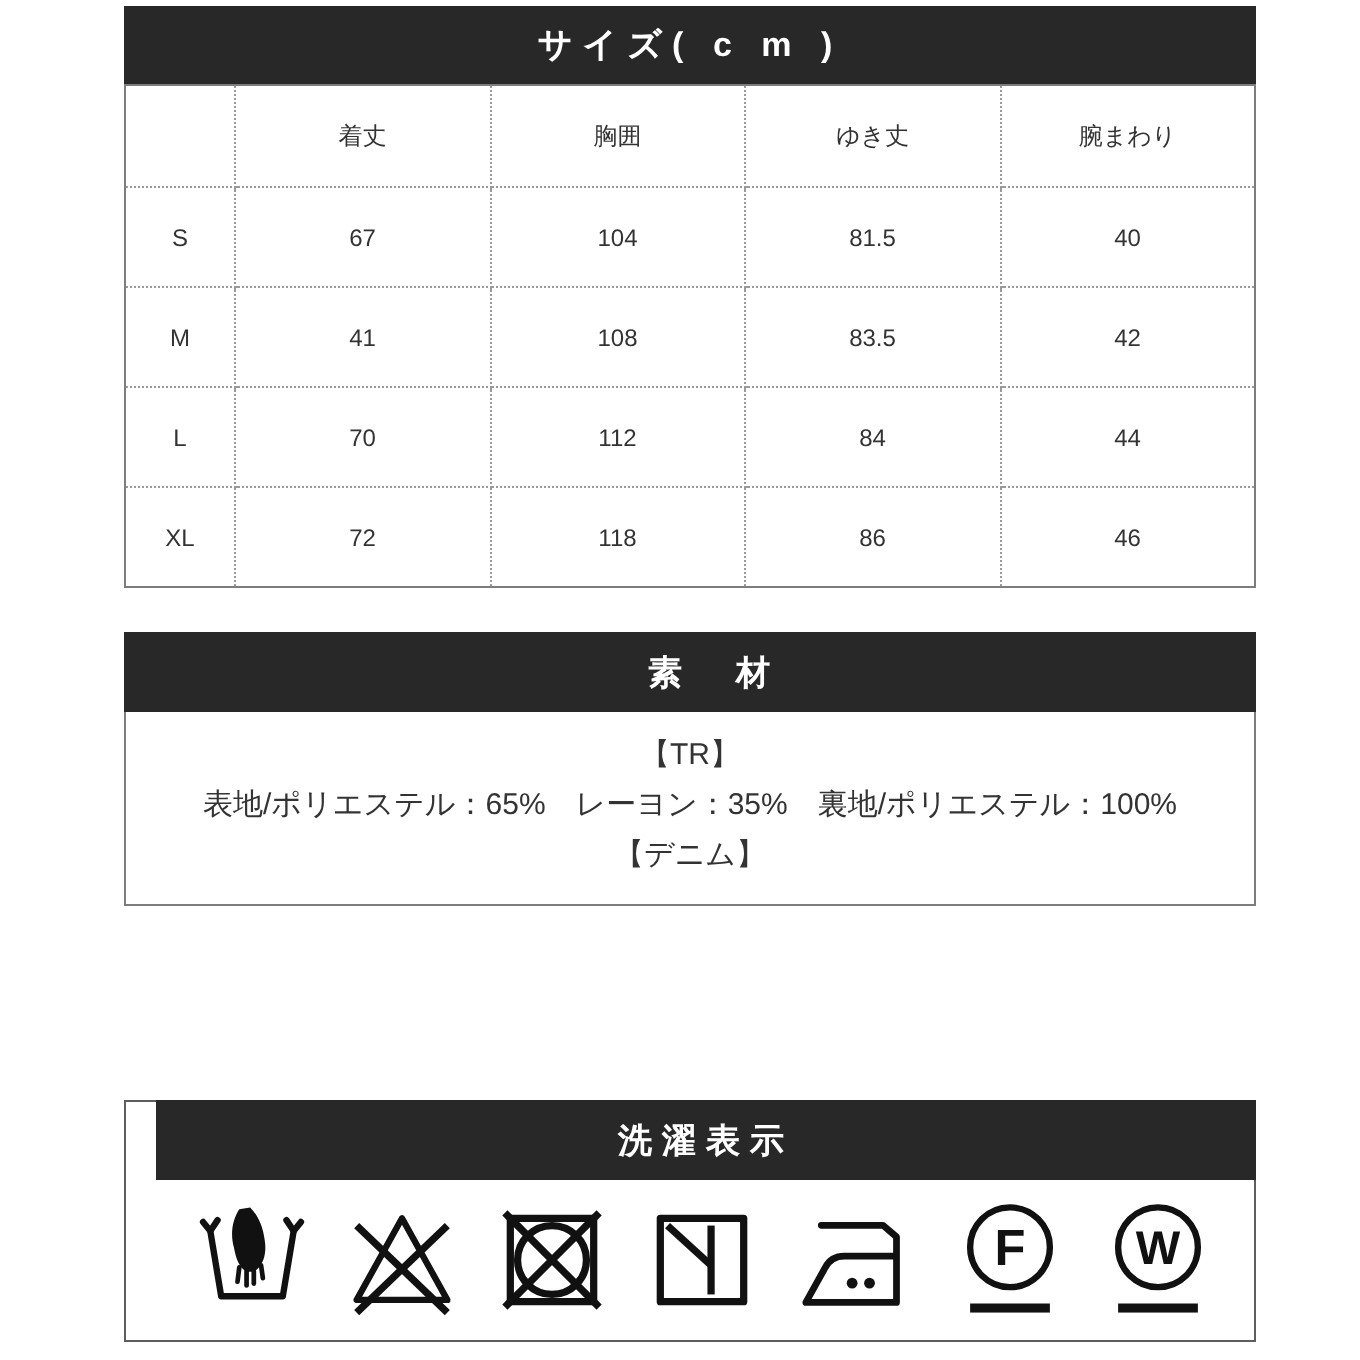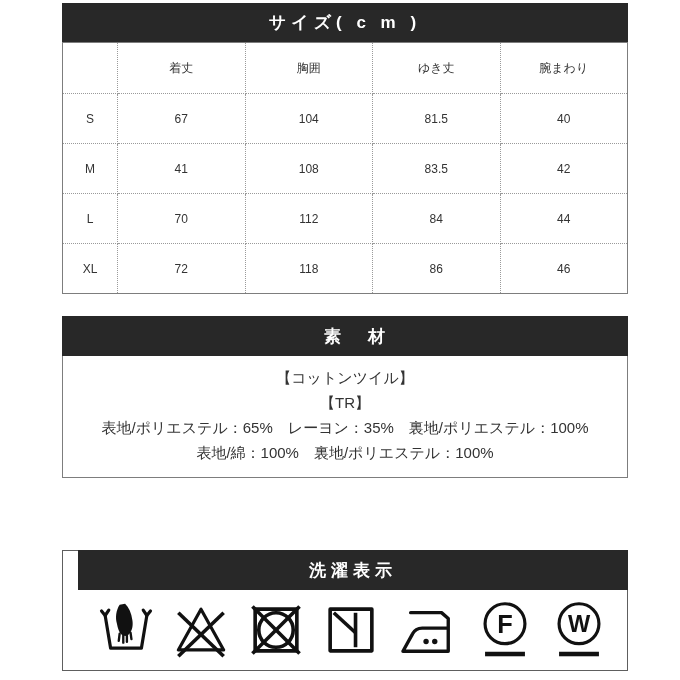--- a/index.html
+++ b/index.html
@@ -83,24 +83,23 @@
       </tr>
     </tbody>
       </table>
   </section>
 
   <section class="panel material-panel">
     <div class="bar">
       <span>素　材</span>
     </div>
     <div class="material-body">
-      <div>【コットンツイル】</div>
       <div>【TR】</div>
       <div>表地/ポリエステル：65%　レーヨン：35%　裏地/ポリエステル：100%</div>
-      <div>表地/綿：100%　裏地/ポリエステル：100%</div>
+      <div>【デニム】</div>
     </div>
   </section>
 
   <section class="panel care-panel">
     <div class="bar">
       <span>洗濯表示</span>
     </div>
     <div class="care-body">
 
       <svg width="58" height="58" viewBox="0 0 64 64">

